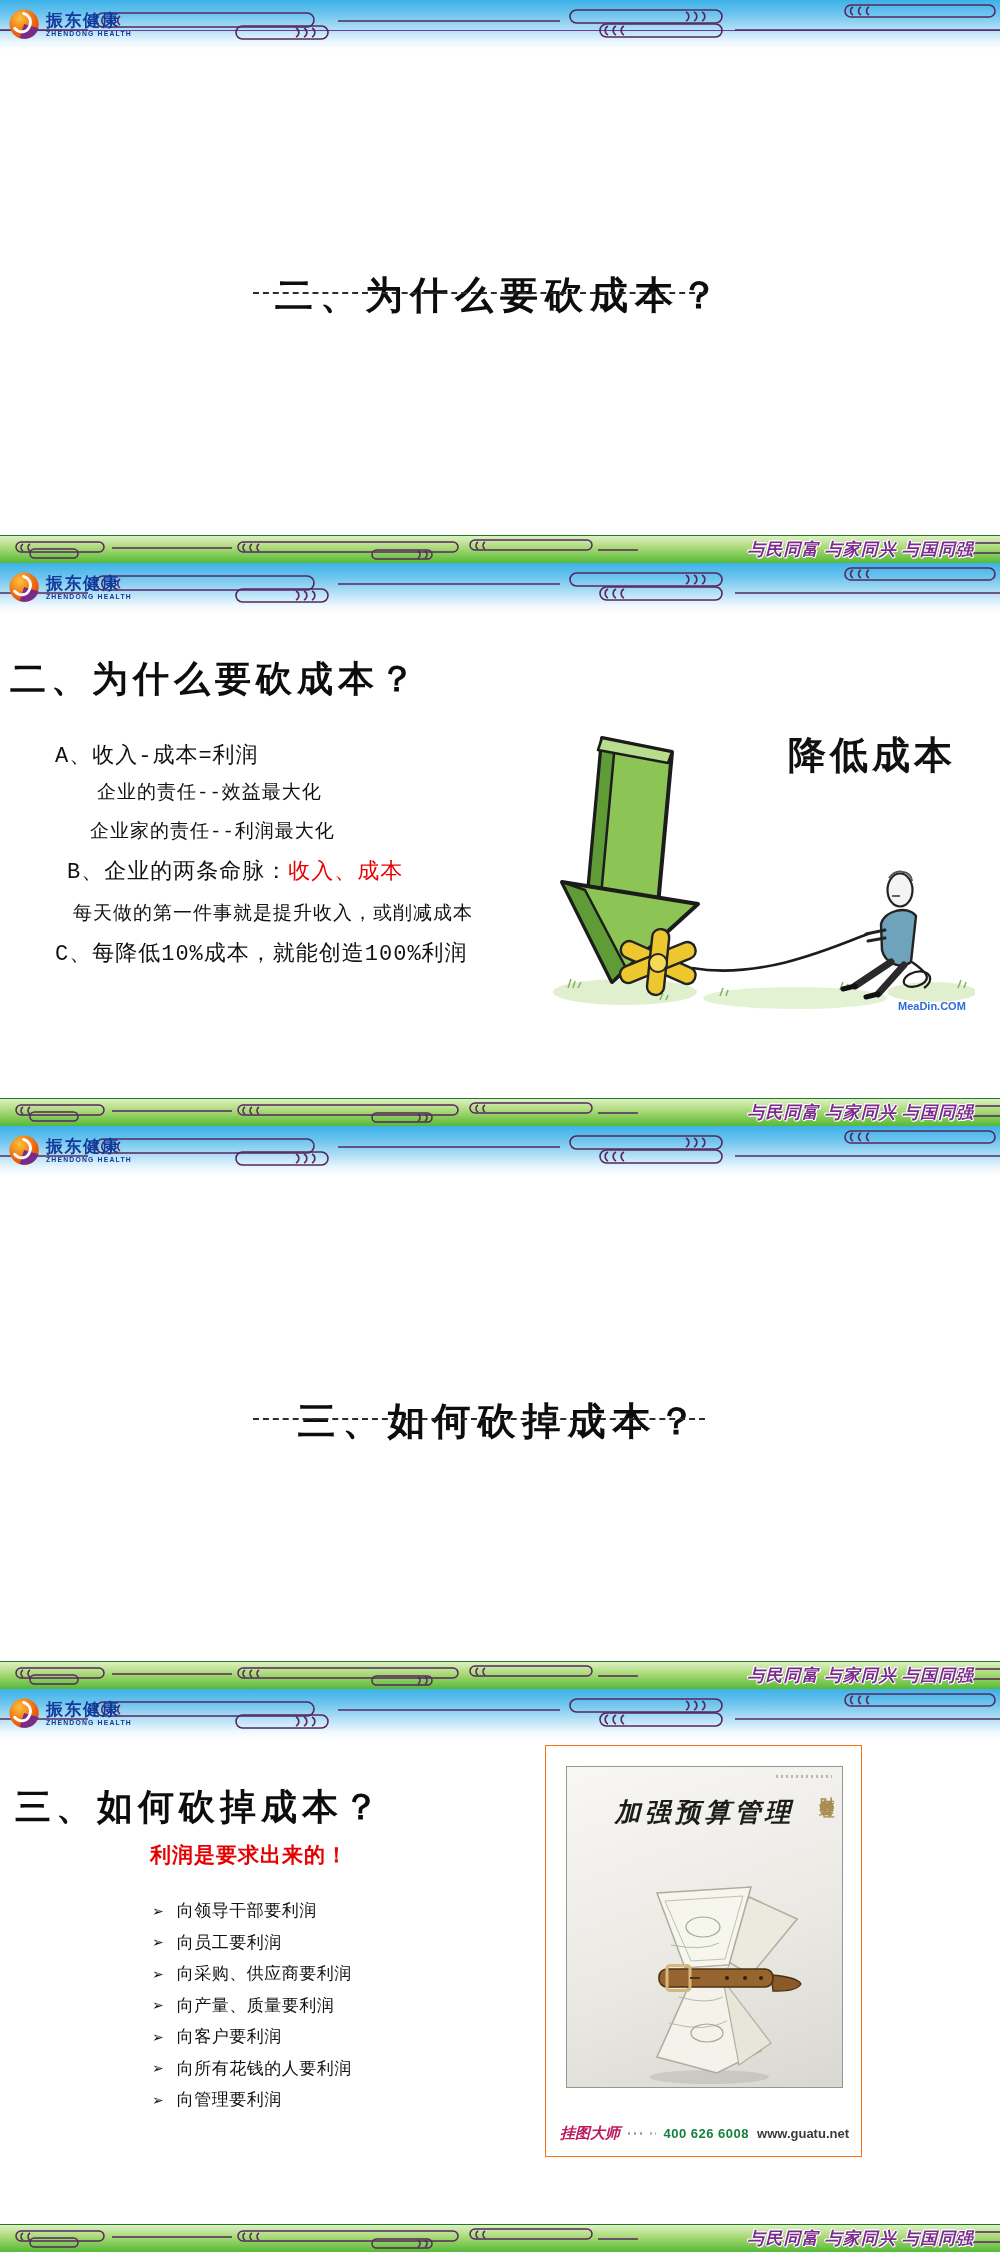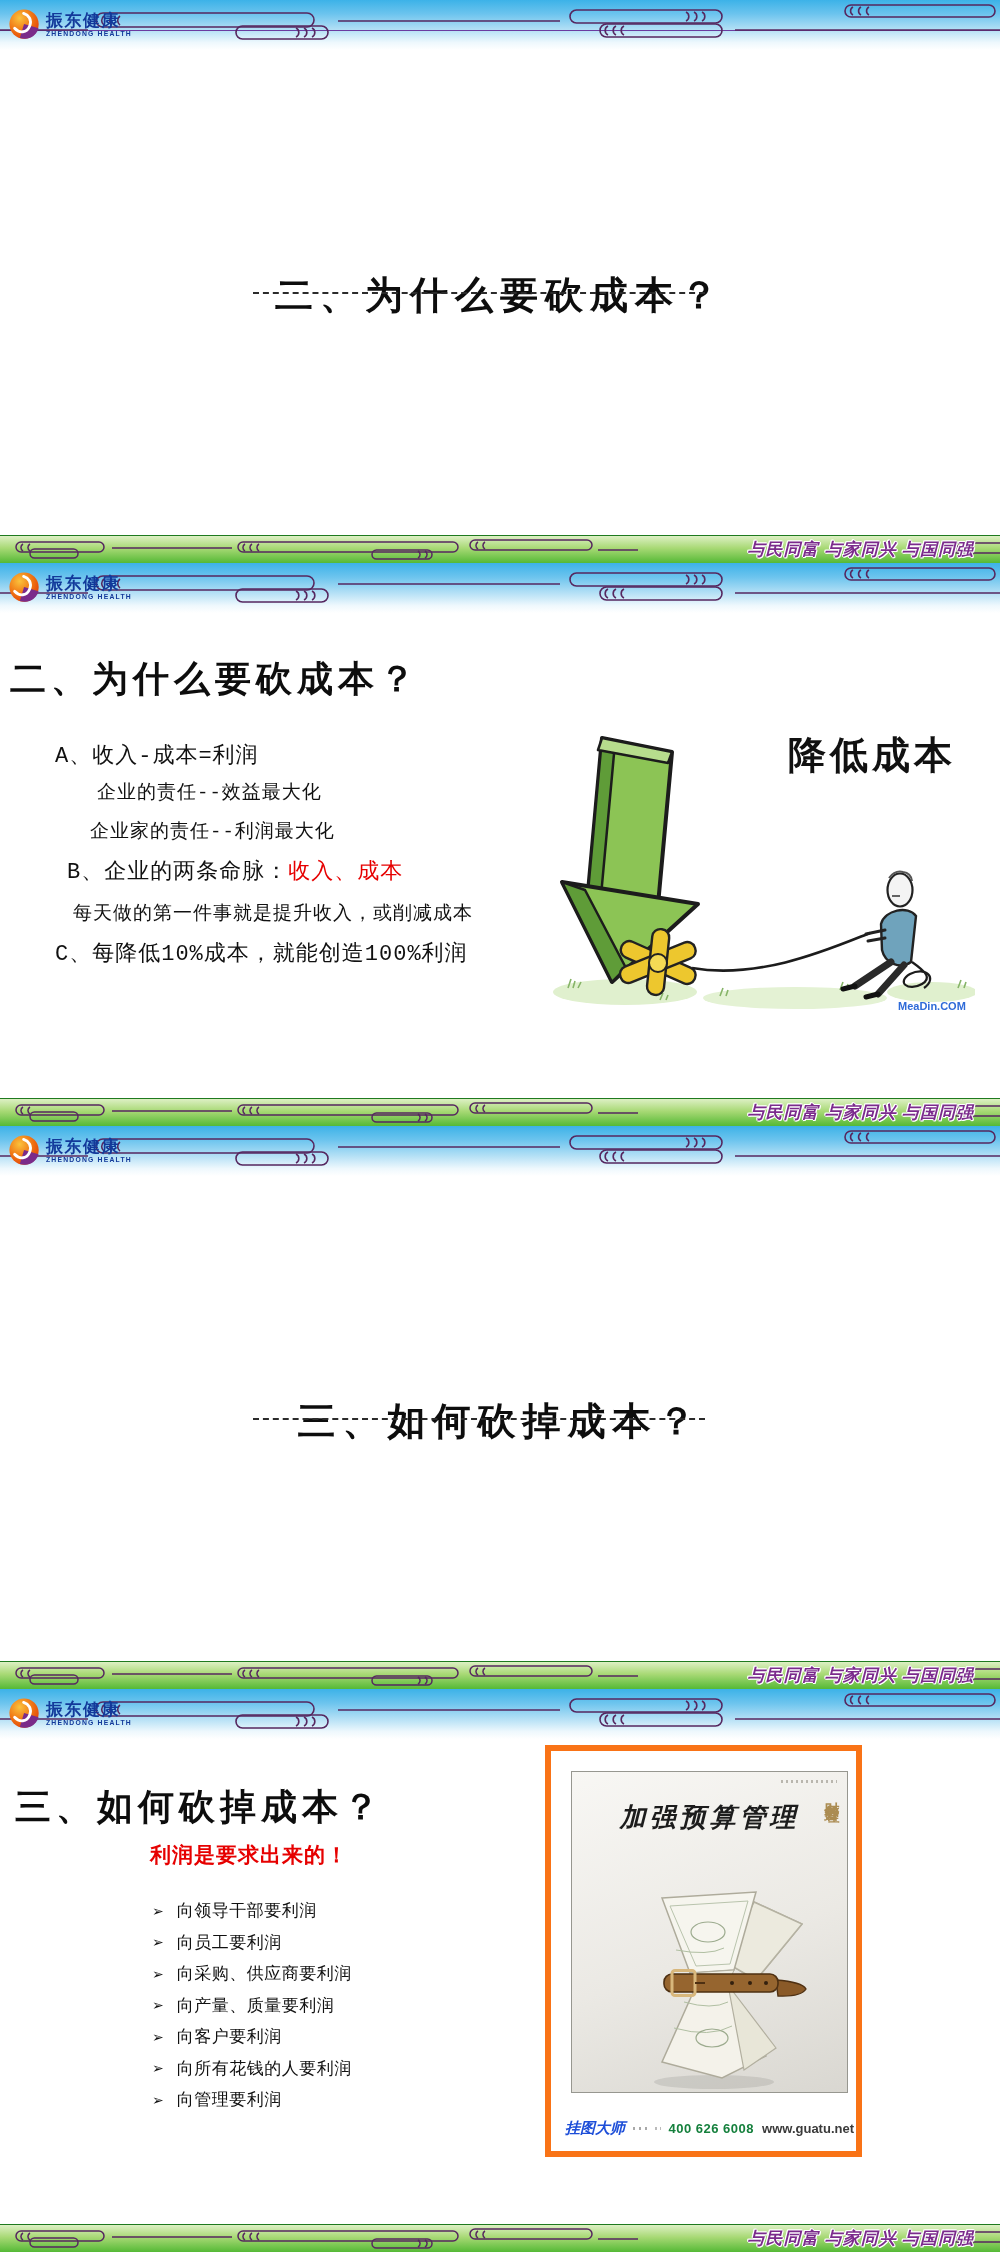--- a/index.html
+++ b/index.html
@@ -48,36 +48,36 @@
   .bullets{position:absolute;top:206px;left:152px;}
   .b-row{display:flex;align-items:center;height:31.5px;}
   .b-arrow{font-size:14px;color:#111;margin-right:13px;}
   .b-text{font-size:17px;color:#111;font-family:"Liberation Serif",serif;letter-spacing:0.5px;}
 
   
   .cartoon{position:absolute;left:540px;top:137px;width:435px;height:320px;}
 
   
   .poster{position:absolute;left:545px;top:56px;width:317px;height:412px;background:#fff;
-    border:6px solid #f97316;box-sizing:border-box;}
+    border:1px solid #f97316;box-sizing:border-box;}
   .poster-art{position:absolute;left:20px;top:20px;width:275px;height:320px;border:1px solid #979790;
     background:linear-gradient(160deg,#f8f7f4 0%,#ebe9e4 55%,#d9d7d1 100%);overflow:hidden;}
   .poster-headline{position:absolute;top:26px;left:0;width:100%;text-align:center;
     font-family:"Liberation Serif",serif;font-weight:bold;font-style:italic;color:#1c1c1c;
     font-size:26px;letter-spacing:4px;line-height:1.55;}
   .poster-topdots{position:absolute;top:8px;right:10px;width:56px;height:3px;
     background:repeating-linear-gradient(90deg,#b9b6ae 0 2px,transparent 2px 5px);}
   .poster-seal{position:absolute;top:18px;right:8px;writing-mode:vertical-rl;
     font-family:"Liberation Serif",serif;font-weight:bold;color:#ab8c52;font-size:15px;
     letter-spacing:2px;line-height:1;}
   .money-svg{position:absolute;left:32px;bottom:2px;width:210px;height:200px;}
   .poster-foot{position:absolute;left:14px;bottom:10px;width:289px;height:26px;
     display:flex;align-items:center;gap:8px;}
   .vendor{font-family:"Liberation Serif",serif;font-weight:bold;font-style:italic;
-    font-size:15px;color:#1d4ed8;white-space:nowrap;}
+    font-size:15px;color:#be185d;white-space:nowrap;}
   .foot-dots{width:78px;height:3px;
     background:repeating-linear-gradient(90deg,#a9a9a9 0 2px,transparent 2px 6px);}
   .foot-minidots{width:34px;height:3px;
     background:repeating-linear-gradient(90deg,#bbb 0 2px,transparent 2px 5px);}
   .phone{font-size:13px;font-weight:bold;color:#15803d;white-space:nowrap;letter-spacing:0.5px;text-align:center;}
   .website{font-size:13px;font-weight:bold;color:#3a3a3a;white-space:nowrap;}
 </style>
 </head>
 <body>
 

